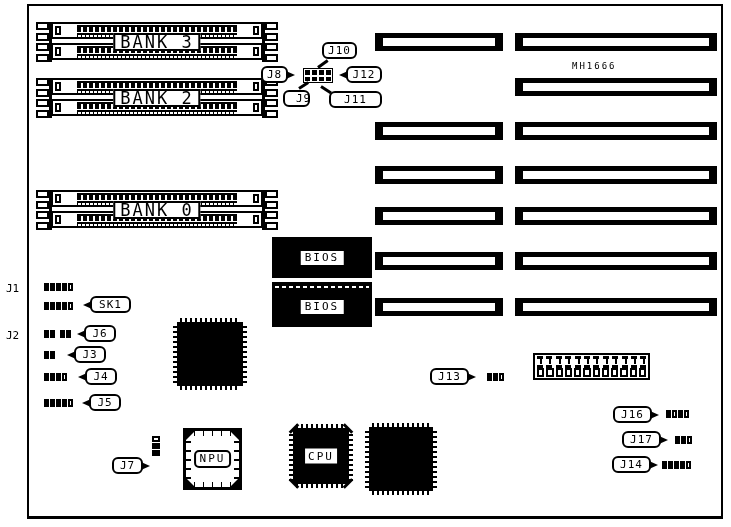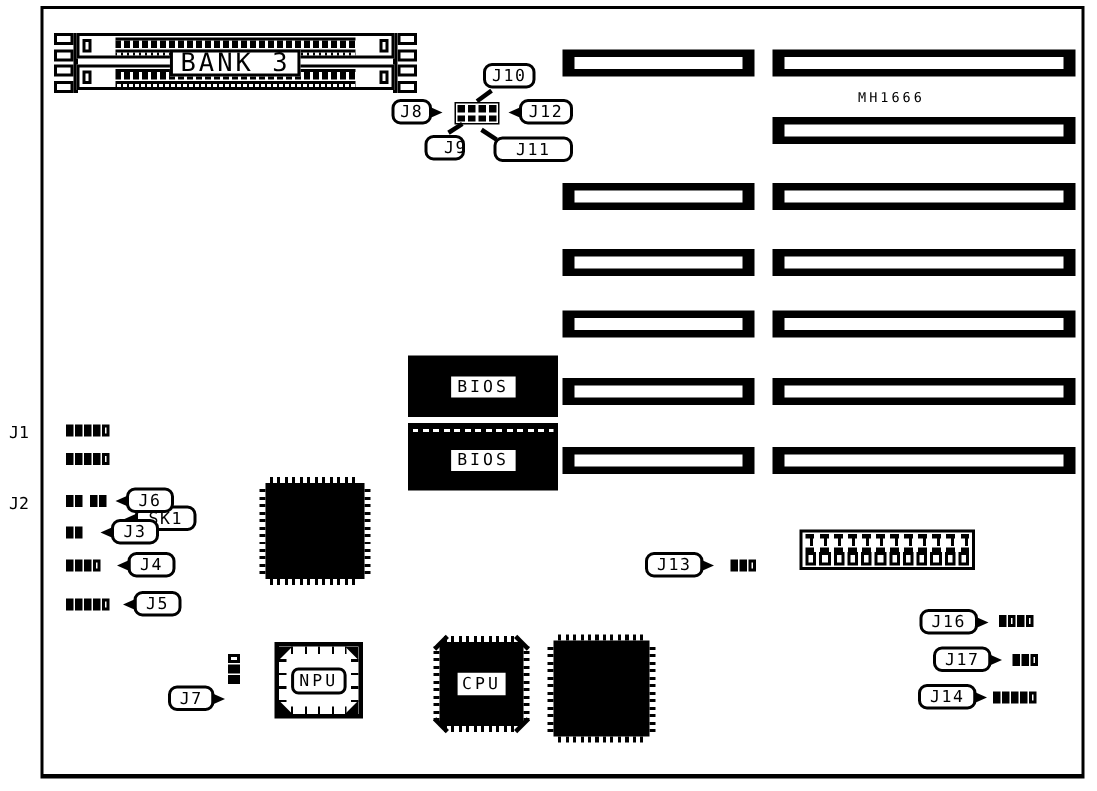--- a/index.html
+++ b/index.html
@@ -51,21 +51,21 @@
   .px.t{left:3px;right:3px;top:-4px;height:4px;}
   .px.b{left:3px;right:3px;bottom:-4px;height:4px;}
   .px.l{top:3px;bottom:3px;left:-4px;width:4px;background:repeating-linear-gradient(0deg,#000 0 2px,transparent 2px 5px);}
   .px.r{top:3px;bottom:3px;right:-4px;width:4px;background:repeating-linear-gradient(0deg,#000 0 2px,transparent 2px 5px);}
   .spur{position:absolute;width:12px;height:3px;background:#000;}
   .spur.tl{left:-5px;top:-1px;transform:rotate(-45deg);}
   .spur.tr{right:-5px;top:-1px;transform:rotate(45deg);}
   .spur.bl{left:-5px;bottom:-1px;transform:rotate(45deg);}
   .spur.br{right:-5px;bottom:-1px;transform:rotate(-45deg);}
   
-  #npu{position:absolute;left:183px;top:428px;width:59px;height:51px;box-sizing:border-box;
+  #npu{position:absolute;left:183px;top:428px;width:59px;height:62px;box-sizing:border-box;
        border:3px solid #000;background:#fff;z-index:2;}
   .nt{position:absolute;background:repeating-linear-gradient(90deg,#000 0 1.5px,transparent 1.5px 9px);}
   .nt.t{left:8px;right:8px;top:0;height:5px;}
   .nt.b{left:8px;right:8px;bottom:0;height:5px;}
   .nt.l{top:8px;bottom:8px;left:0;width:5px;background:repeating-linear-gradient(0deg,#000 0 1.5px,transparent 1.5px 9px);}
   .nt.r{top:8px;bottom:8px;right:0;width:5px;background:repeating-linear-gradient(0deg,#000 0 1.5px,transparent 1.5px 9px);}
   .cnr{position:absolute;width:9px;height:9px;background:#000;}
   .cnr.tl{left:0;top:0;clip-path:polygon(0 0,100% 0,0 100%);}
   .cnr.tr{right:0;top:0;clip-path:polygon(0 0,100% 0,100% 100%);}
   .cnr.bl{left:0;bottom:0;clip-path:polygon(0 0,0 100%,100% 100%);}
@@ -131,20 +131,74 @@
         <i class="ticks"></i>
       </div>
     <div class="sqcol r">
         <i></i>
         <i></i>
         <i></i>
         <i></i>
       </div>
     <div class="bank-label">BANK 3</div>
   </div>
+  <div class="bank" style="top:78px;">
+    <div class="sqcol l">
+        <i></i>
+        <i></i>
+        <i></i>
+        <i></i>
+      </div>
+    <i class="vb l"></i>
+      <i class="vb r"></i>
+    <div class="socket s1">
+        <i class="comb"></i>
+        <i class="tline"></i>
+        <i class="ticks"></i>
+      </div>
+    <div class="socket s2">
+        <i class="comb"></i>
+        <i class="tline"></i>
+        <i class="ticks"></i>
+      </div>
+    <div class="sqcol r">
+        <i></i>
+        <i></i>
+        <i></i>
+        <i></i>
+      </div>
+    <div class="bank-label">BANK 2</div>
+  </div>
+  <div class="bank" style="top:190px;">
+    <div class="sqcol l">
+        <i></i>
+        <i></i>
+        <i></i>
+        <i></i>
+      </div>
+    <i class="vb l"></i>
+      <i class="vb r"></i>
+    <div class="socket s1">
+        <i class="comb"></i>
+        <i class="tline"></i>
+        <i class="ticks"></i>
+      </div>
+    <div class="socket s2">
+        <i class="comb"></i>
+        <i class="tline"></i>
+        <i class="ticks"></i>
+      </div>
+    <div class="sqcol r">
+        <i></i>
+        <i></i>
+        <i></i>
+        <i></i>
+      </div>
+    <div class="bank-label">BANK 0</div>
+  </div>
 
   <div class="jblock">
       <i></i>
       <i></i>
       <i></i>
       <i></i>
       <i></i>
       <i></i>
       <i></i>
       <i></i>
@@ -268,21 +322,21 @@
       <i class="f"></i>
       <i class="o"></i>
     </div>
   <div class="pins" style="left:44px;top:302px;">
       <i class="f"></i>
       <i class="f"></i>
       <i class="f"></i>
       <i class="f"></i>
       <i class="o"></i>
     </div>
-  <div class="co tail-l" style="left:90px;top:296px;width:41px;margin-top:41px;">SK1</div>
+  <div class="co tail-l" style="left:90px;top:296px;width:41px;">SK1</div>
   <div class="pins" style="left:44px;top:330px;">
       <i class="f"></i>
       <i class="f"></i>
     </div>
   <div class="pins" style="left:60px;top:330px;">
       <i class="f"></i>
       <i class="f"></i>
     </div>
   <div class="co tail-l" style="left:84px;top:325px;width:32px;">J6</div>
   <div class="pins" style="left:44px;top:351px;">

